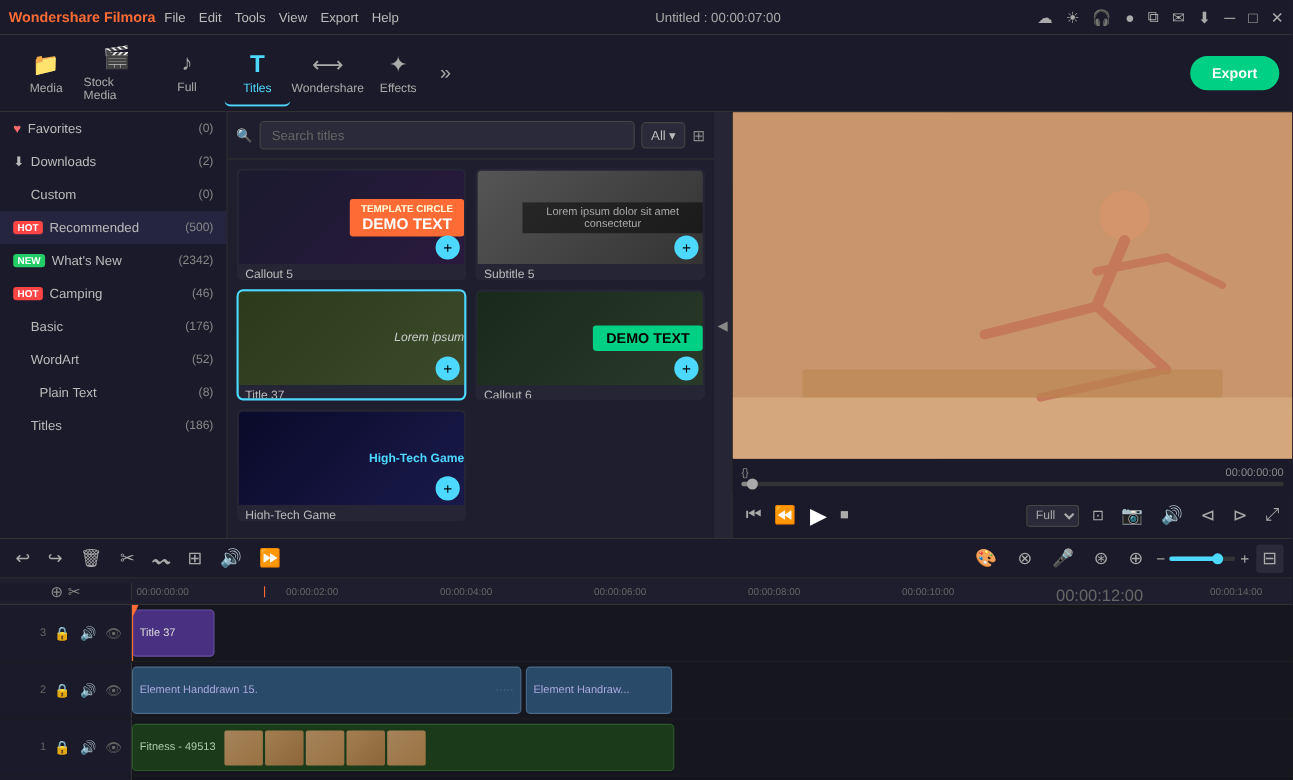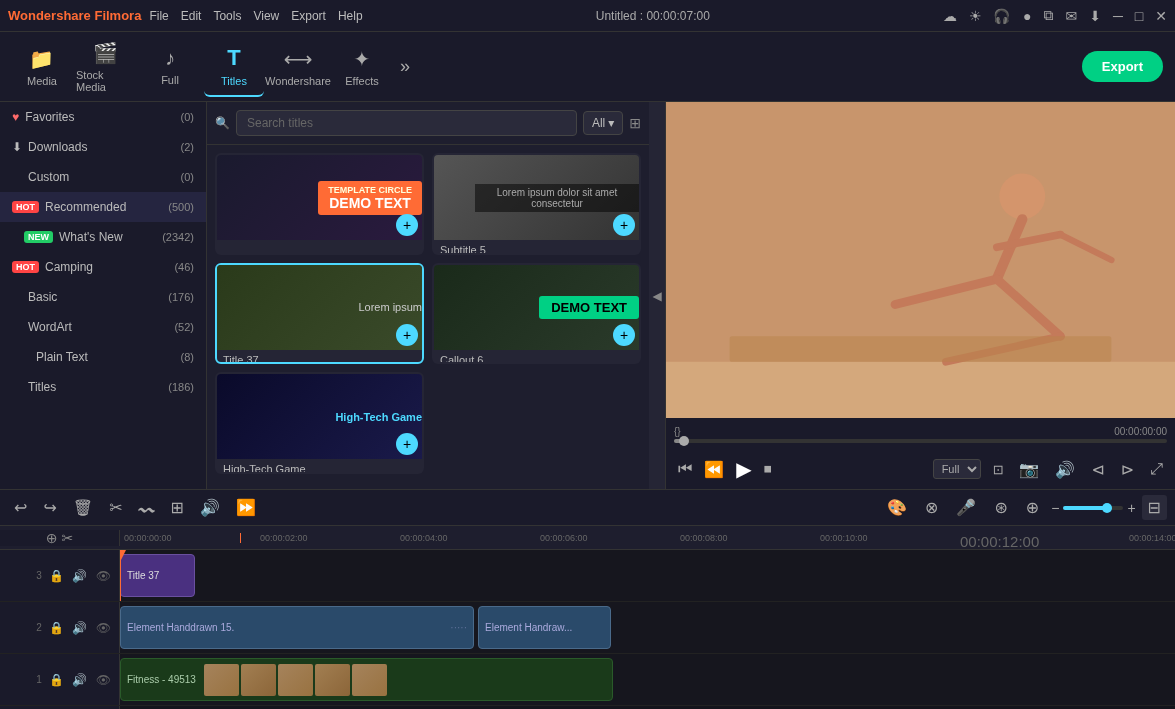--- a/index.html
+++ b/index.html
@@ -25,21 +25,21 @@
 
     
     #main { display: flex; height: calc(709px - 32px - 70px - 220px); }
 
     
     #left-panel { width: 207px; background: #1a1a2a; border-right: 1px solid #333; overflow-y: auto; flex-shrink: 0; }
     .sidebar-item { display: flex; align-items: center; justify-content: space-between; padding: 8px 12px; cursor: pointer; color: #bbb; font-size: 12px; }
     .sidebar-item .label { display: flex; align-items: center; gap: 6px; }
     .sidebar-item .count { color: #888; font-size: 11px; }
     .hot-badge { background: #ff4444; color: #fff; font-size: 9px; padding: 1px 4px; border-radius: 3px; font-weight: bold; }
-    .new-badge { background: #22cc66; color: #fff; font-size: 9px; padding: 1px 4px; border-radius: 3px; font-weight: bold; margin-left: 12px; }
+    .new-badge { background: #22cc66; color: #fff; font-size: 9px; padding: 1px 4px; border-radius: 3px; font-weight: bold; }
     .heart-icon { color: #ff6b6b; }
 
     
     #content-panel { flex: 1; background: #1e1e2e; overflow: hidden; }
     #search-bar { display: flex; align-items: center; padding: 8px; gap: 6px; border-bottom: 1px solid #333; }
     #search-bar input { flex: 1; background: #2a2a3a; border: 1px solid #444; border-radius: 4px; padding: 5px 10px; color: #ccc; font-size: 12px; outline: none; }
     #search-bar input::placeholder { color: #666; }
     .filter-btn { background: #2a2a3a; border: 1px solid #444; border-radius: 4px; padding: 4px 8px; color: #bbb; cursor: pointer; font-size: 12px; display: flex; align-items: center; gap: 3px; }
     .grid-icon { color: #888; cursor: pointer; font-size: 14px; }
 
@@ -224,35 +224,36 @@
     <div class="titles-grid">
 
       <div class="title-card">
         <div class="title-card-thumb" style="background: linear-gradient(135deg,#1a1a2e,#2a1a3e);">
           <div style="background:#ff6b35;padding:4px 10px;border-radius:3px;font-size:13px;font-weight:bold;color:#fff;text-align:center;">
             <div style="font-size:9px;color:#ffd;">TEMPLATE CIRCLE</div>
             <div style="font-size:14px;">DEMO TEXT</div>
           </div>
           <div class="add-btn">+</div>
         </div>
+        <div class="title-card-label">Callout 5</div>
       </div>
 
       <div class="title-card">
         <div class="title-card-thumb" style="background:linear-gradient(135deg,#2a2a1a,#3a3a2a); background-image:linear-gradient(135deg,#555 0%,#333 100%);">
           <div style="background:rgba(0,0,0,0.5);padding:3px 8px;font-size:10px;color:#aaa;text-align:center;width:80%;">
             Lorem ipsum dolor sit amet consectetur
           </div>
           <div class="add-btn">+</div>
         </div>
         <div class="title-card-label">Subtitle 5</div>
       </div>
 
       <div class="title-card selected">
         <div class="title-card-thumb" style="background:linear-gradient(135deg,#2a3a1a,#3a4a2a);">
-          <div style="font-size:11px;color:#ccc;">Lorem ipsum</div>
+          <div style="font-size:11px;color:#ccc;font-style:italic;">Lorem ipsum</div>
           <div class="add-btn">+</div>
         </div>
         <div class="title-card-label">Title 37</div>
       </div>
 
       <div class="title-card">
         <div class="title-card-thumb" style="background:linear-gradient(135deg,#1a2a1a,#2a3a2a);">
           <div style="background:#00d084;padding:4px 12px;border-radius:3px;font-size:13px;font-weight:bold;color:#000;">
             DEMO TEXT
           </div>
@@ -362,21 +363,21 @@
     </div>
     <div style="flex:1;display:flex;position:relative;">
       <div id="ruler-playhead"></div>
       <span style="font-size:9px;color:#666;padding-left:4px;">00:00:00:00</span>
       <span style="font-size:9px;color:#666;position:absolute;left:140px;">00:00:02:00</span>
       <span style="font-size:9px;color:#666;position:absolute;left:280px;">00:00:04:00</span>
       <span style="font-size:9px;color:#666;position:absolute;left:420px;">00:00:06:00</span>
       <span style="font-size:9px;color:#666;position:absolute;left:560px;">00:00:08:00</span>
       <span style="font-size:9px;color:#666;position:absolute;left:700px;">00:00:10:00</span>
       <span style="font-size:15px;color:#666;position:absolute;left:840px;">00:00:12:00</span>
-      <span style="font-size:9px;color:#666;position:absolute;left:1009px;">00:00:14:00</span>
+      <span style="font-size:9px;color:#666;position:absolute;left:980px;">00:00:14:00</span>
     </div>
   </div>
 
   <div id="timeline-tracks">
 
     <div class="track-row">
       <div class="track-controls">
         <span class="track-num">3</span>
         <button class="track-icon-btn">🔒</button>
         <button class="track-icon-btn">🔊</button>

